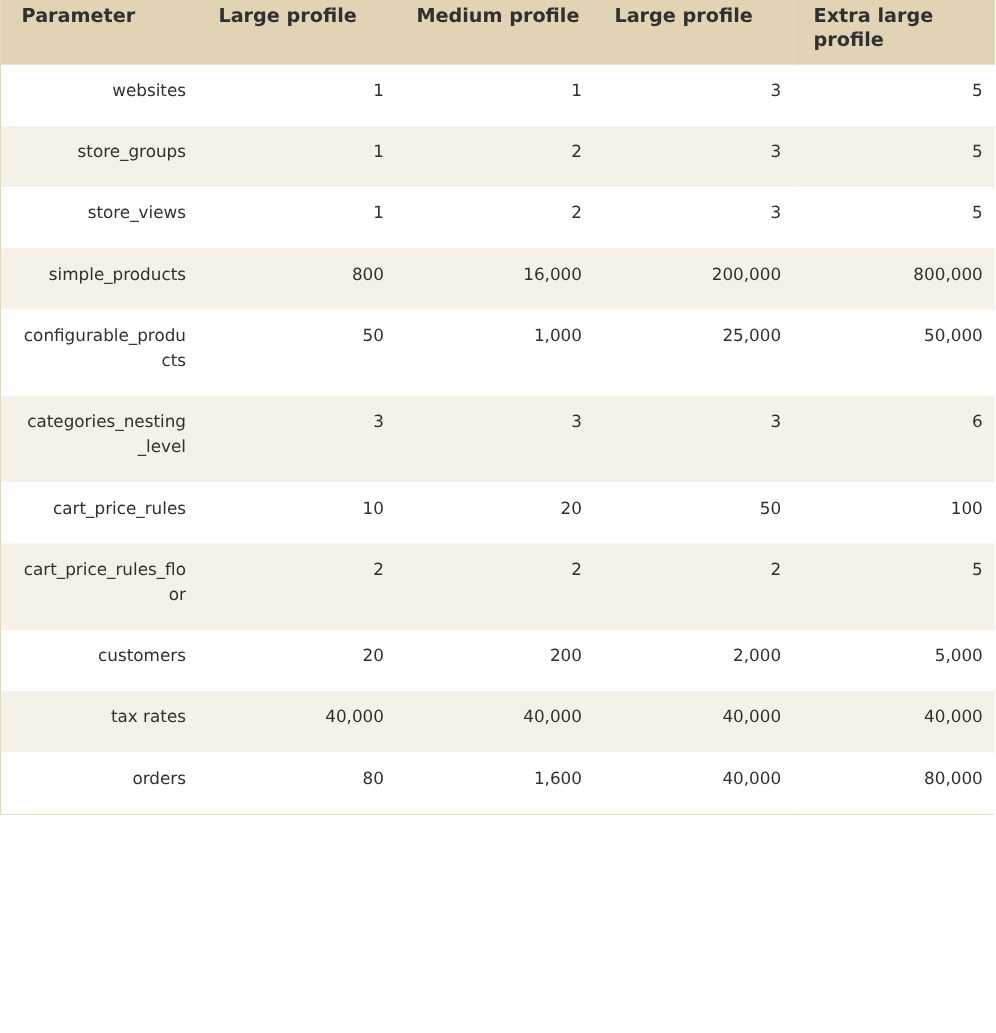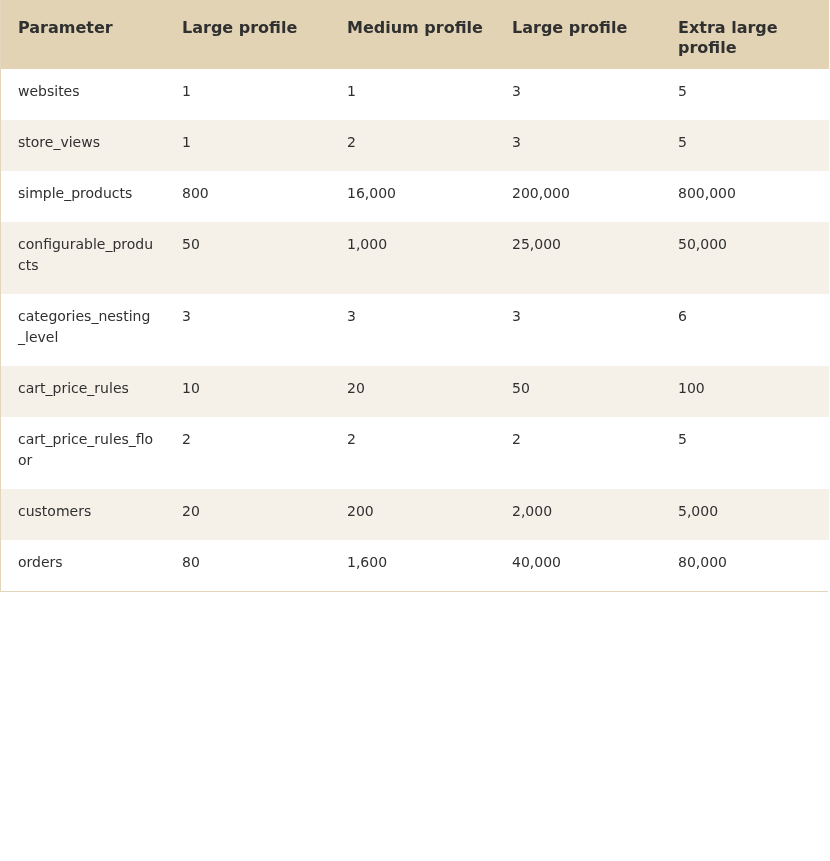--- a/index.html
+++ b/index.html
@@ -24,32 +24,32 @@
   col.c2 { width: 165px; }
   col.c3 { width: 166px; }
   col.c4 { width: 168px; }
   thead tr { background: #e1d3b4; }
   th {
     text-align: left;
     vertical-align: top;
     font-weight: bold;
     font-size: 16px;
     line-height: 20px;
-    padding: 18px 10px 11px 17px;
+    padding: 3px 10px 11px 17px;
     height: 40px;
     color: #303030;
     margin-top: 34px;
   }
   td {
     vertical-align: top;
     padding: 12px 10px 12px 17px;
     line-height: 21px;
     word-break: break-all;
   }
-  tbody tr { height: 51px; box-sizing: border-box; }
+  tbody tr { height: 51px; box-sizing: border-box; text-align: right; }
   tbody tr.tall { height: 72px; }
   tbody tr:nth-child(odd) { background: #ffffff; }
   tbody tr:nth-child(even) { background: #f5f0e8; }
 </style>
 </head>
 <body>
 
 <div class="wrap">
 <table>
   <colgroup>
@@ -66,20 +66,27 @@
       <th>Medium profile</th>
       <th>Large profile</th>
       <th>Extra large profile</th>
     </tr>
   </thead>
   <tbody>
     <tr>
       <td>websites</td>
       <td>1</td>
       <td>1</td>
+      <td>3</td>
+      <td>5</td>
+    </tr>
+    <tr>
+      <td>store_groups</td>
+      <td>1</td>
+      <td>2</td>
       <td>3</td>
       <td>5</td>
     </tr>
     <tr>
       <td>store_views</td>
       <td>1</td>
       <td>2</td>
       <td>3</td>
       <td>5</td>
     </tr>
@@ -119,20 +126,27 @@
       <td>5</td>
     </tr>
     <tr>
       <td>customers</td>
       <td>20</td>
       <td>200</td>
       <td>2,000</td>
       <td>5,000</td>
     </tr>
     <tr>
+      <td>tax rates</td>
+      <td>40,000</td>
+      <td>40,000</td>
+      <td>40,000</td>
+      <td>40,000</td>
+    </tr>
+    <tr>
       <td>orders</td>
       <td>80</td>
       <td>1,600</td>
       <td>40,000</td>
       <td>80,000</td>
     </tr>
   </tbody>
 </table>
 </div>
 

